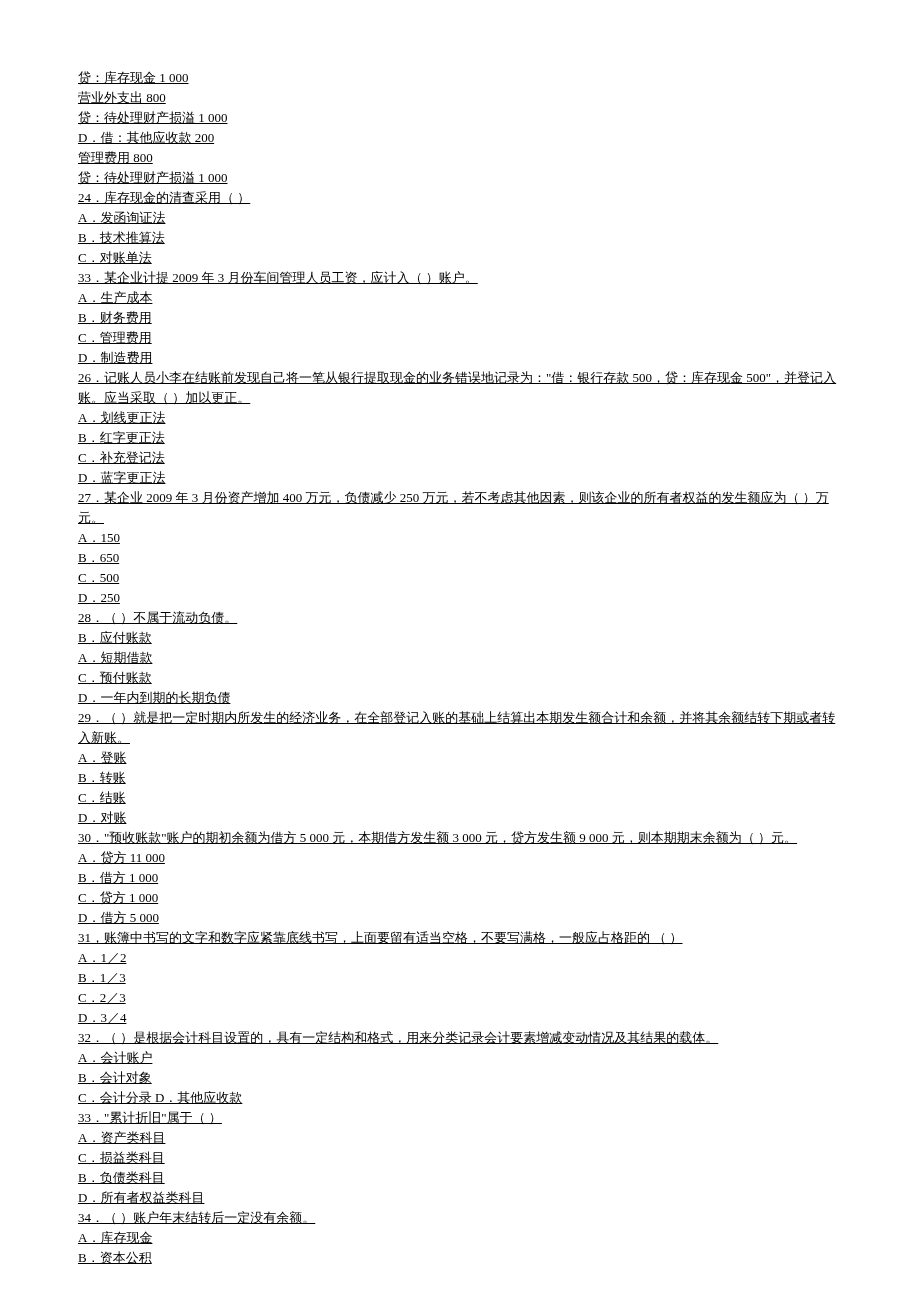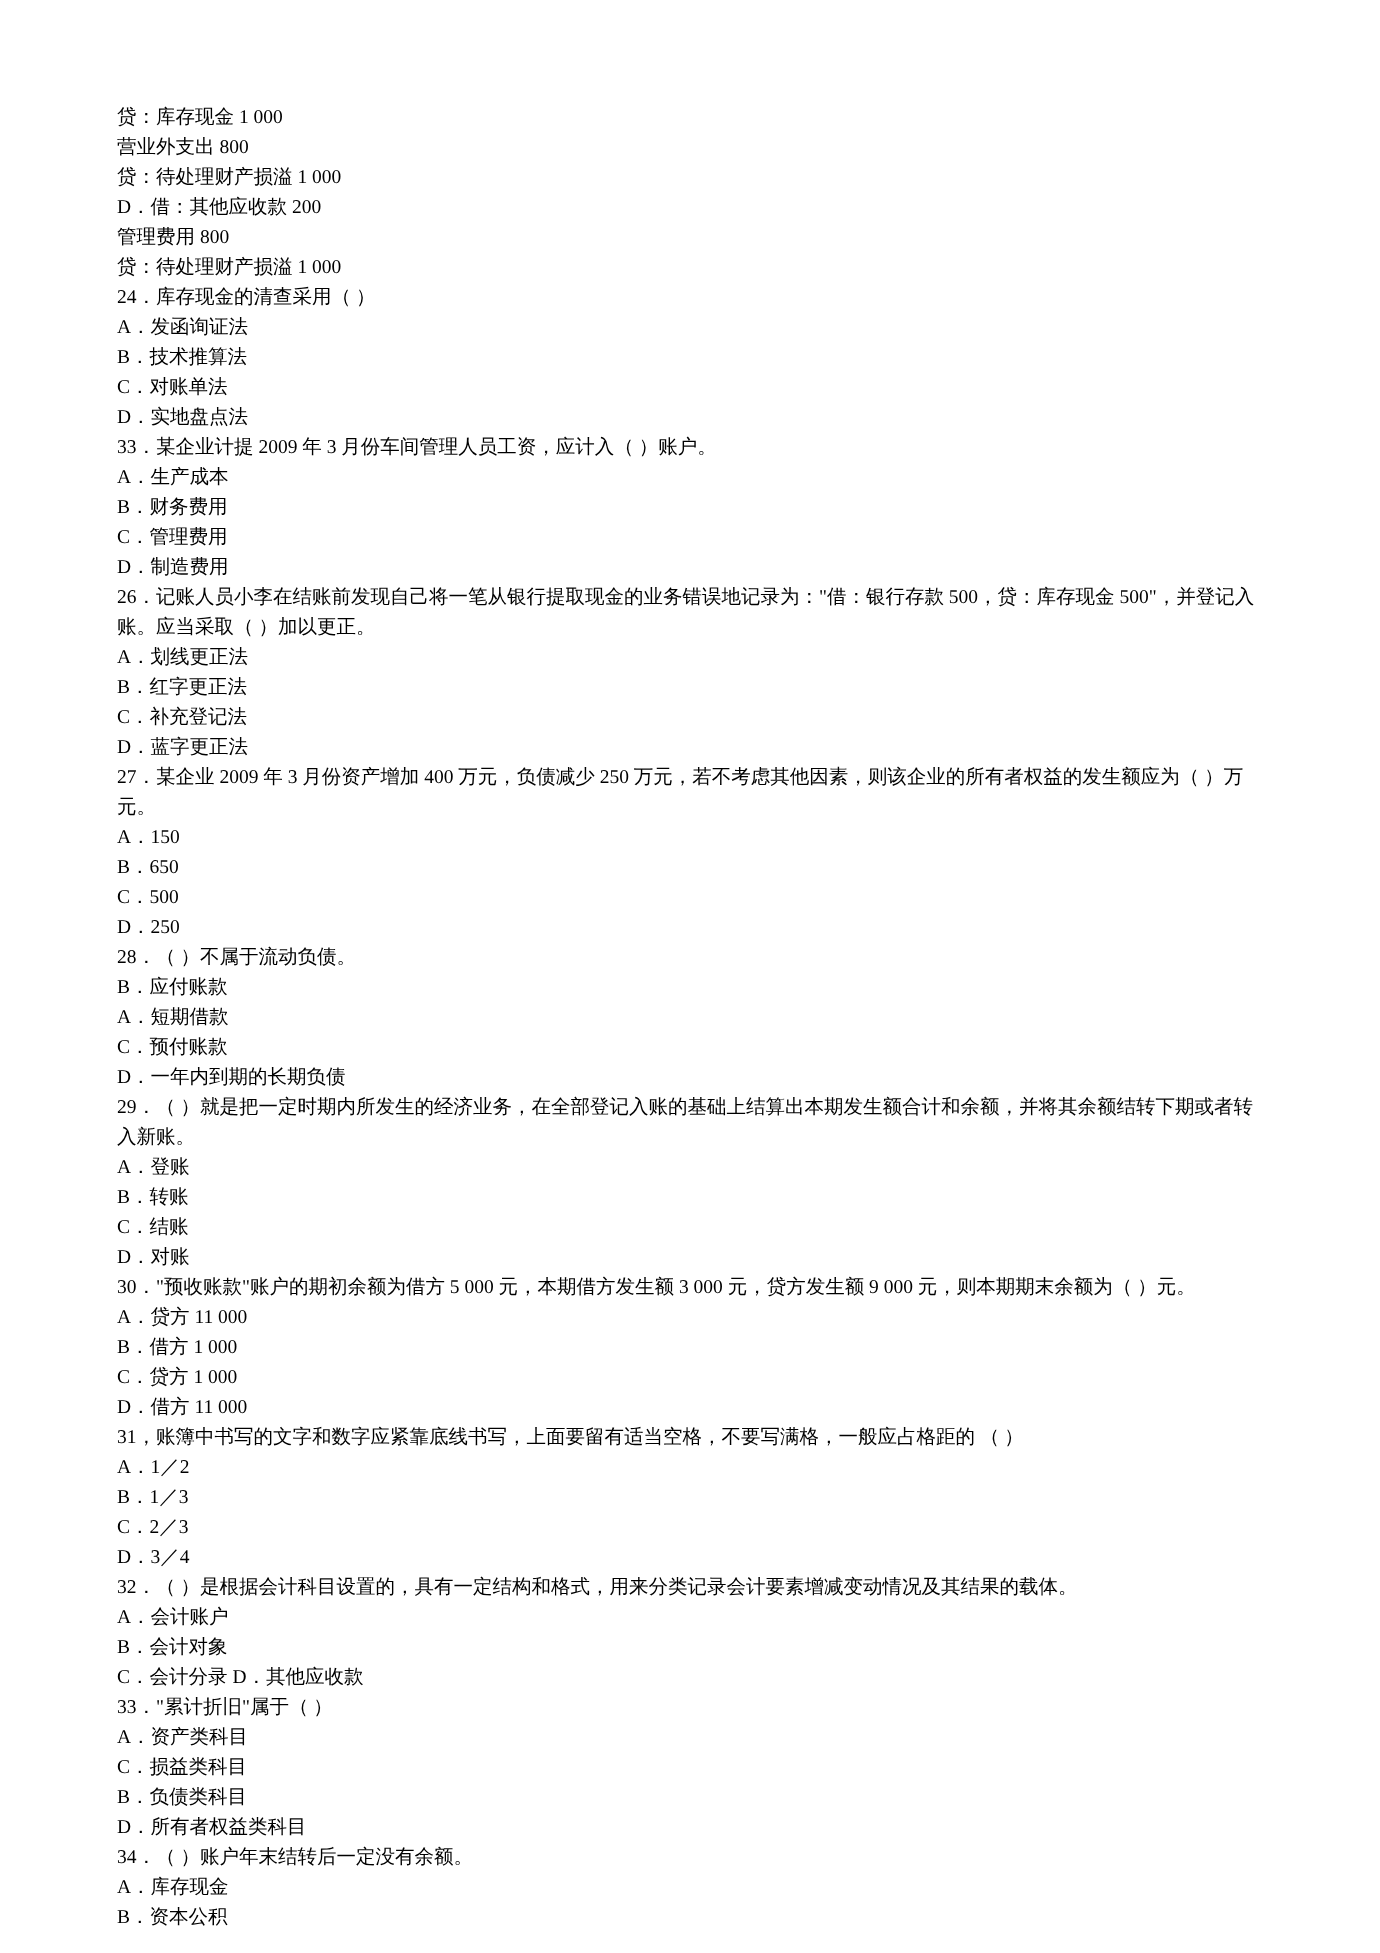--- a/index.html
+++ b/index.html
@@ -8,37 +8,37 @@
     font-family: "SimSun", "宋体", "Microsoft YaHei", serif;
     font-size: 13px;
     line-height: 20px;
     color: #000;
     background: #fff;
     width: 920px;
     box-sizing: border-box;
   }
   .line {
     display: block;
+    text-decoration: underline;
   }
 </style>
 </head>
 <body>
 
 <div id="content">
     <span class="line">贷：库存现金  1 000</span>
     <span class="line">营业外支出  800</span>
     <span class="line">贷：待处理财产损溢  1 000</span>
     <span class="line">D．借：其他应收款  200</span>
     <span class="line">管理费用  800</span>
     <span class="line">贷：待处理财产损溢  1 000</span>
     <span class="line">24．库存现金的清查采用（    ）</span>
     <span class="line">A．发函询证法</span>
     <span class="line">B．技术推算法</span>
     <span class="line">C．对账单法</span>
-    <span class="line">D．实地盘点法</span>
     <span class="line">33．某企业计提 2009 年 3 月份车间管理人员工资，应计入（    ）账户。</span>
     <span class="line">A．生产成本</span>
     <span class="line">B．财务费用</span>
     <span class="line">C．管理费用</span>
     <span class="line">D．制造费用</span>
     <span class="line">26．记账人员小李在结账前发现自己将一笔从银行提取现金的业务错误地记录为："借：银行存款 500，贷：库存现金 500"，并登记入账。应当采取（    ）加以更正。</span>
     <span class="line">A．划线更正法</span>
     <span class="line">B．红字更正法</span>
     <span class="line">C．补充登记法</span>
     <span class="line">D．蓝字更正法</span>
@@ -54,21 +54,21 @@
     <span class="line">D．一年内到期的长期负债</span>
     <span class="line">29．（    ）就是把一定时期内所发生的经济业务，在全部登记入账的基础上结算出本期发生额合计和余额，并将其余额结转下期或者转入新账。</span>
     <span class="line">A．登账</span>
     <span class="line">B．转账</span>
     <span class="line">C．结账</span>
     <span class="line">D．对账</span>
     <span class="line">30．"预收账款"账户的期初余额为借方 5 000 元，本期借方发生额 3 000 元，贷方发生额 9 000 元，则本期期末余额为（    ）元。</span>
     <span class="line">A．贷方 11 000</span>
     <span class="line">B．借方 1 000</span>
     <span class="line">C．贷方 1 000</span>
-    <span class="line">D．借方 11 000</span>
+    <span class="line">D．借方 5 000</span>
     <span class="line">31，账簿中书写的文字和数字应紧靠底线书写，上面要留有适当空格，不要写满格，一般应占格距的 （    ）</span>
     <span class="line">A．1／2</span>
     <span class="line">B．1／3</span>
     <span class="line">C．2／3</span>
     <span class="line">D．3／4</span>
     <span class="line">32．（    ）是根据会计科目设置的，具有一定结构和格式，用来分类记录会计要素增减变动情况及其结果的载体。</span>
     <span class="line">A．会计账户</span>
     <span class="line">B．会计对象</span>
     <span class="line">C．会计分录 D．其他应收款</span>
     <span class="line">33．"累计折旧"属于（    ）</span>

